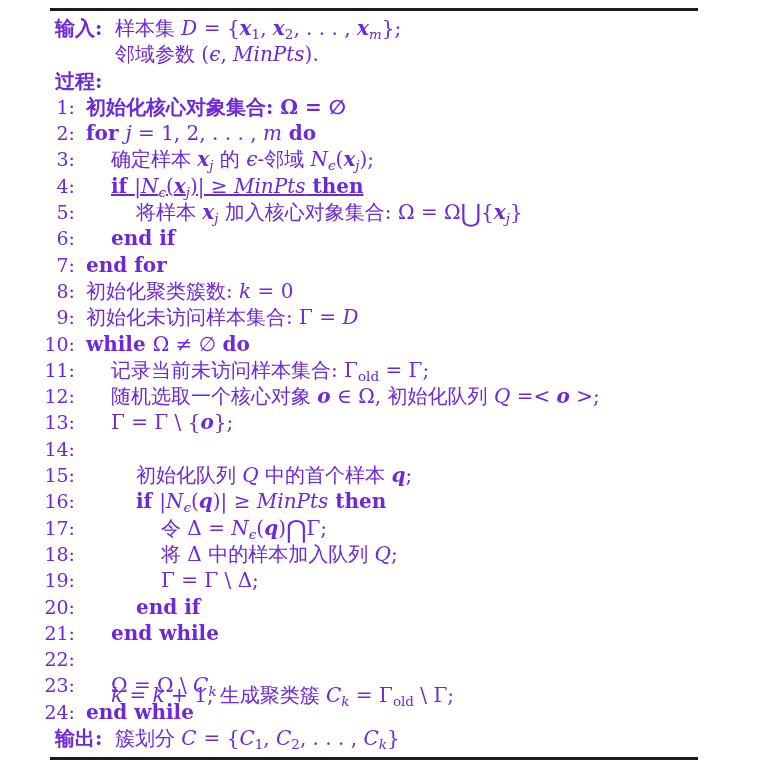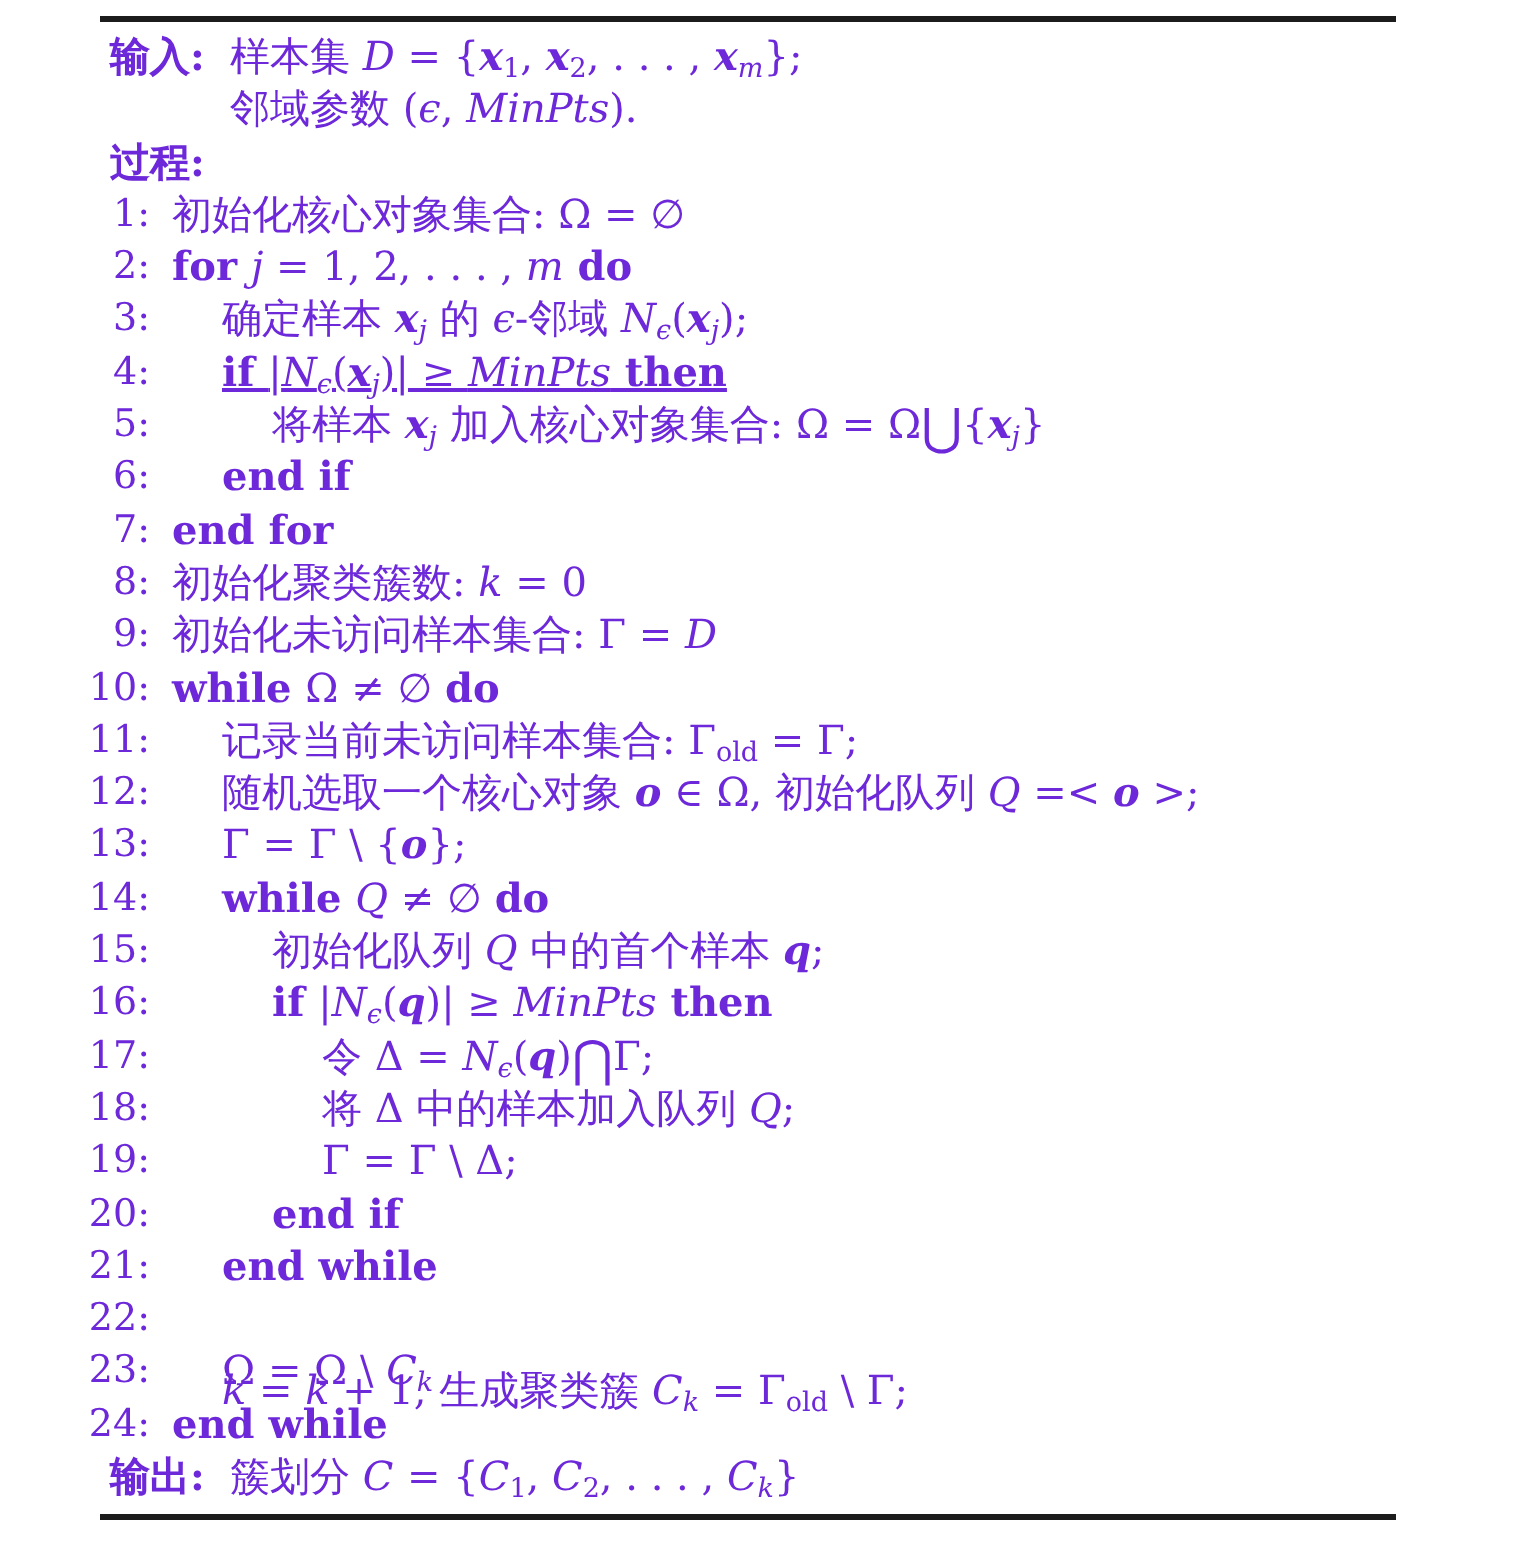--- a/index.html
+++ b/index.html
@@ -71,21 +71,21 @@
         <span class="content" style="left: 115px;"><span>样本集 </span><span class="si">D</span><span> = {</span><span class="sb si">x</span><span class="ss">1</span><span>, </span><span class="sb si">x</span><span class="ss">2</span><span>, . . . , </span><span class="sb si">x</span><span class="ss si">m</span><span>};</span></span>
       </div>
       <div class="row">
         <span class="content" style="left: 115px;"><span>邻域参数 (</span><span class="si">ϵ</span><span>, </span><span class="si">MinPts</span><span>).</span></span>
       </div>
       <div class="row">
         <span class="label">过程:</span>
       </div>
       <div class="row">
         <span class="num">1:</span>
-        <span class="content" style="left: 86px;"><span>初始化核心对象集合: Ω = ∅</span></span>
+        <span class="content" style="left: 86px; font-weight: bold;"><span>初始化核心对象集合: Ω = ∅</span></span>
       </div>
       <div class="row">
         <span class="num">2:</span>
         <span class="content" style="left: 86px;"><span class="sb">for </span><span class="si">j</span><span> = 1, 2, . . . , </span><span class="si">m</span><span class="sb"> do</span></span>
       </div>
       <div class="row">
         <span class="num">3:</span>
         <span class="content" style="left: 111px;"><span>确定样本 </span><span class="sb si">x</span><span class="ss si">j</span><span> 的 </span><span class="si">ϵ</span><span>-邻域 </span><span class="si">N</span><span class="ss si">ϵ</span><span>(</span><span class="sb si">x</span><span class="ss si">j</span><span>);</span></span>
       </div>
       <div class="row">
@@ -123,21 +123,20 @@
       <div class="row">
         <span class="num">12:</span>
         <span class="content" style="left: 111px;"><span>随机选取一个核心对象 </span><span class="sb si">o</span><span> ∈ Ω, 初始化队列 </span><span class="si">Q</span><span> =&lt; </span><span class="sb si">o</span><span> &gt;;</span></span>
       </div>
       <div class="row">
         <span class="num">13:</span>
         <span class="content" style="left: 111px;"><span>Γ = Γ \ {</span><span class="sb si">o</span><span>};</span></span>
       </div>
       <div class="row">
         <span class="num">14:</span>
-        <span class="content" style="left: 111px;"><span class="sb">while </span><span class="si">Q</span><span> ≠ ∅ </span><span class="sb">do</span></span>
       </div>
       <div class="row">
         <span class="num">15:</span>
         <span class="content" style="left: 136px;"><span>初始化队列 </span><span class="si">Q</span><span> 中的首个样本 </span><span class="sb si">q</span><span>;</span></span>
       </div>
       <div class="row">
         <span class="num">16:</span>
         <span class="content" style="left: 136px;"><span class="sb">if </span><span>|</span><span class="si">N</span><span class="ss si">ϵ</span><span>(</span><span class="sb si">q</span><span>)| ≥ </span><span class="si">MinPts</span><span class="sb"> then</span></span>
       </div>
       <div class="row">

